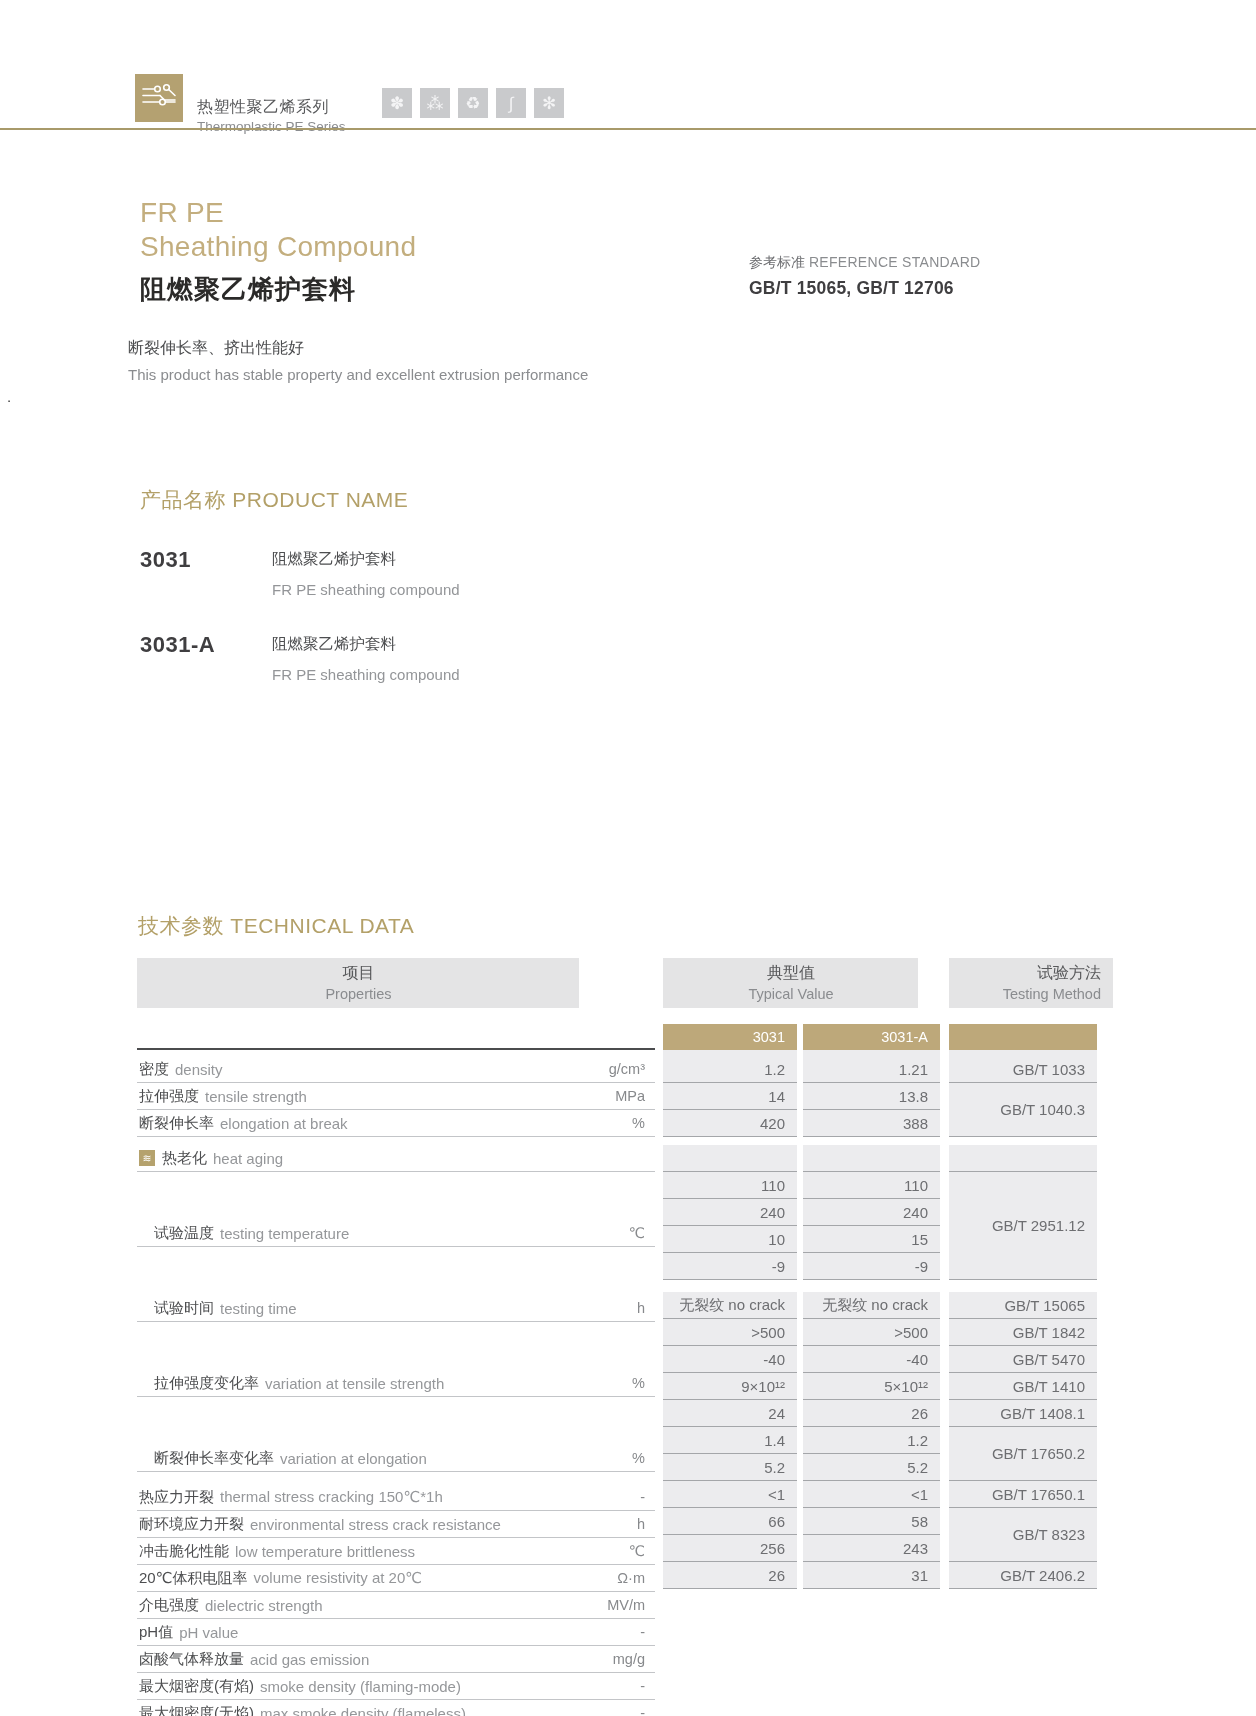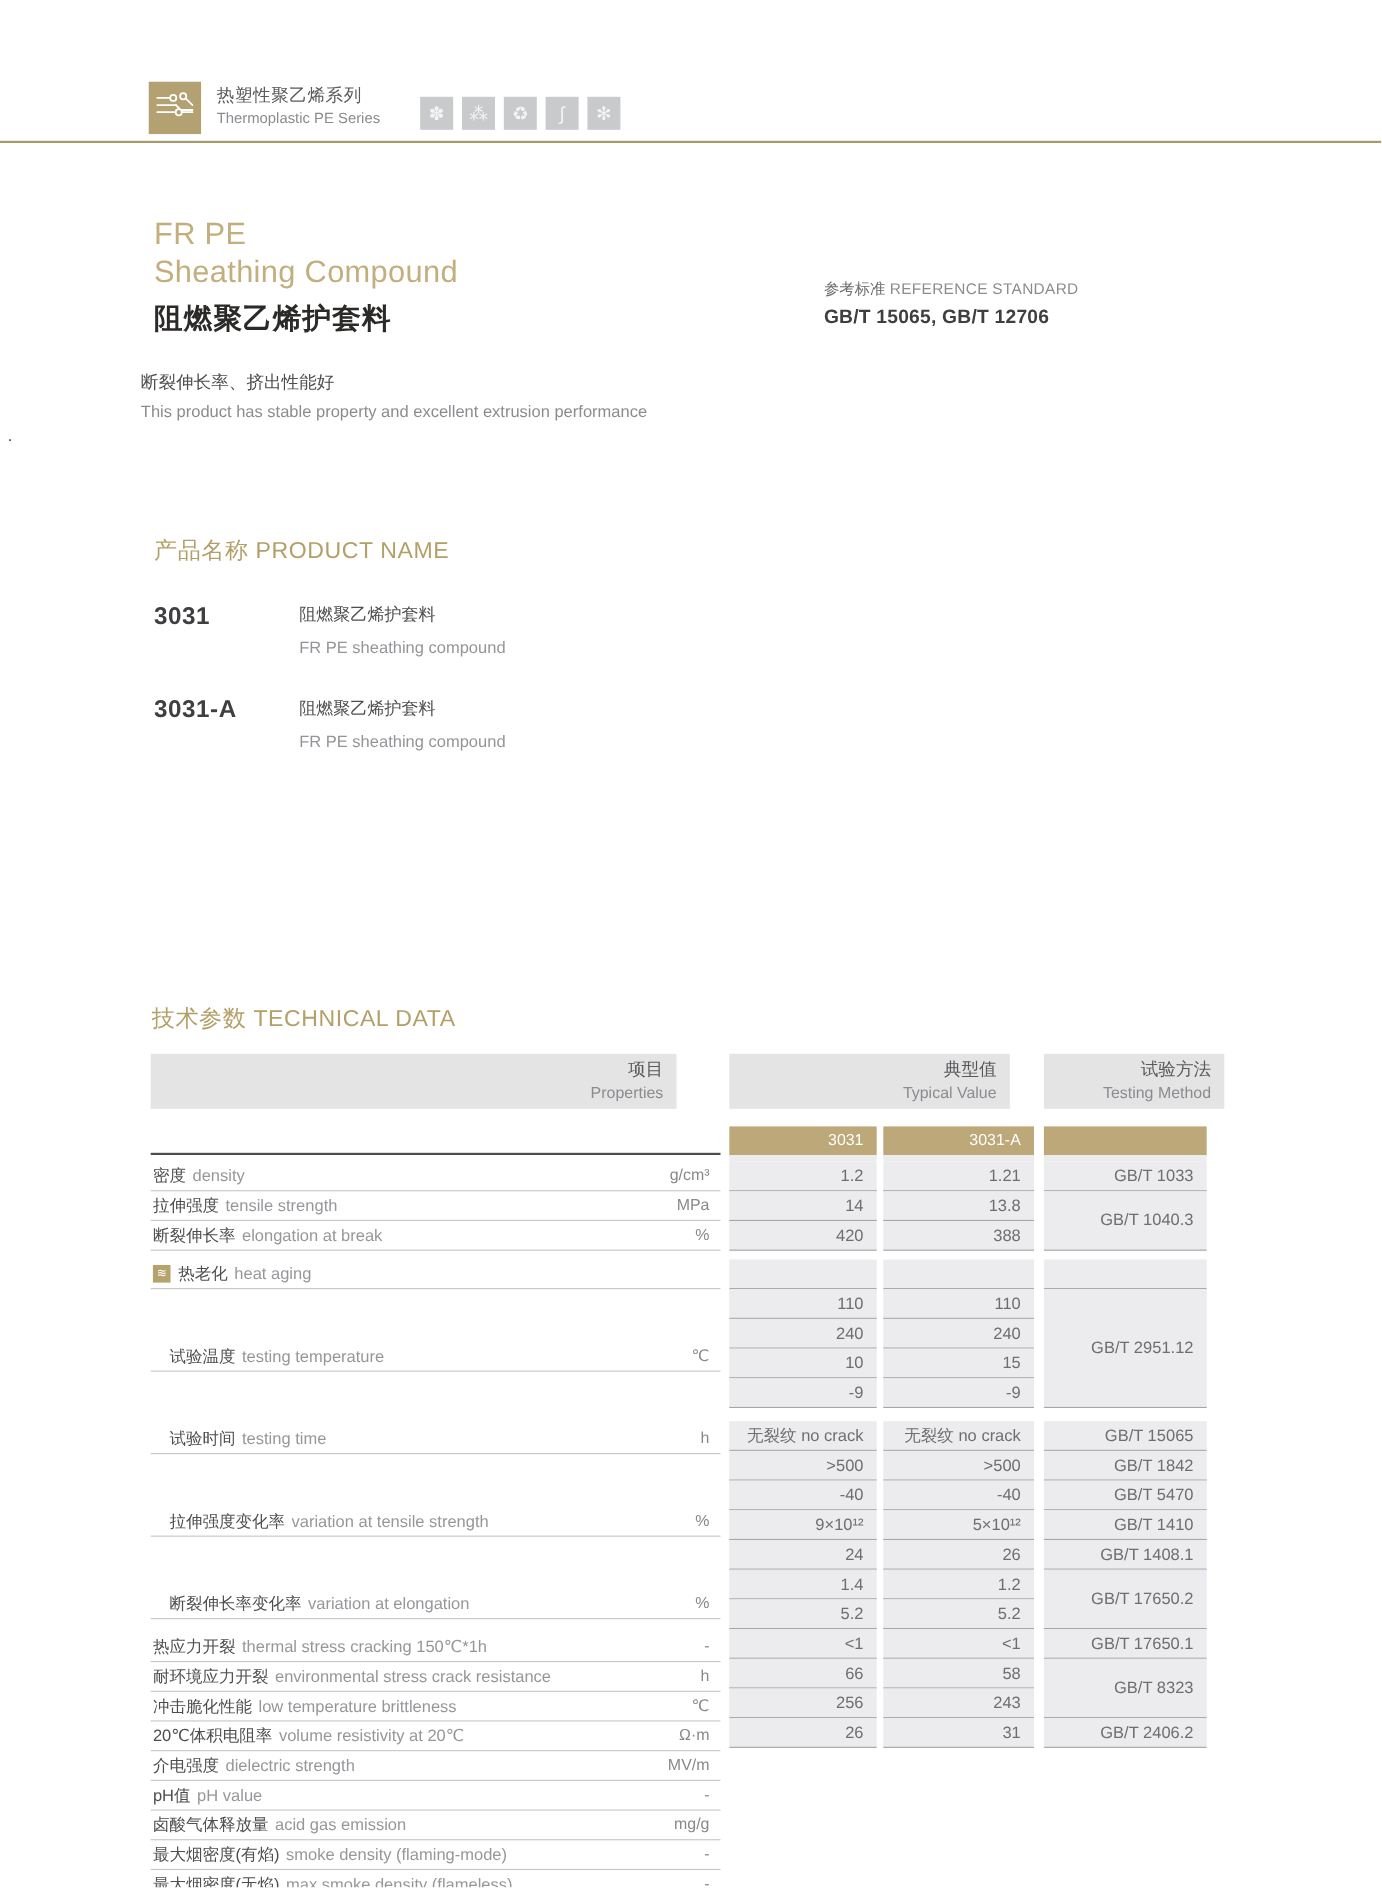--- a/index.html
+++ b/index.html
@@ -2,21 +2,21 @@
 <html><head>
 <meta charset="utf-8">
 <style>
   html,body{margin:0;padding:0;background:#fff;}
   .page{position:relative;width:1256px;height:1716px;background:#ffffff;overflow:hidden;
         font-family:"Liberation Sans","DejaVu Sans",sans-serif;-webkit-font-smoothing:antialiased;}
   .abs{position:absolute;}
 
   
   .logo-box{left:135px;top:74px;width:48px;height:48px;}
-  .series-text{left:197px;top:80px;line-height:1;}
+  .series-text{left:197px;top:99px;line-height:1;}
   .series-zh{font-size:16px;color:#58595b;letter-spacing:.5px;}
   .series-en{font-size:13.5px;color:#8a8c8f;margin-top:5px;}
   .cat-icons{left:382px;top:88px;display:flex;gap:8px;}
   .cat-icon{width:30px;height:30px;background:#c9cacc;color:#f4f4f5;display:flex;
             align-items:center;justify-content:center;font-size:17px;line-height:1;}
   .top-rule{left:0;top:128px;width:1256px;height:2px;background:#a89a6a;}
 
   
   .title-en{left:140px;top:196px;font-size:28px;line-height:34px;color:#c3ae7e;letter-spacing:.3px;}
   .title-zh{left:140px;top:272px;font-size:26px;font-weight:bold;color:#2b2a29;letter-spacing:1px;}
@@ -41,22 +41,22 @@
   .pd-zh{font-size:15.5px;color:#4d4e50;}
   .pd-en{font-size:15px;color:#939598;margin-top:11px;}
   .p1c{top:547px;} .p1d{top:549px;}
   .p2c{top:632px;} .p2d{top:634px;}
 
   
   .table-wrap{left:137px;top:958px;width:976px;height:640px;}
   .th{position:absolute;top:0;height:50px;background:#e4e4e5;box-sizing:border-box;padding:7px 12px 0 13px;line-height:1;}
   .th .h-zh{font-size:16px;color:#58595b;}
   .th .h-en{font-size:14.5px;color:#8a8c8f;margin-top:6px;}
-  .th-props{left:0;width:478px;text-align:right;}
-  .th-typ{left:526px;width:255px;text-align:right;}
+  .th-props{left:0;width:442px;text-align:center;}
+  .th-typ{left:526px;width:255px;text-align:center;}
   .th-met{left:812px;width:164px;text-align:right;}
 
   .tcol{position:absolute;top:66px;}
   .col-props{left:0;width:518px;}
   .col-v1{left:526px;width:134px;}
   .col-v2{left:666px;width:137px;}
   .col-met{left:812px;width:148px;}
 
   .band-gold{height:26px;box-sizing:border-box;background:#bda87a;color:#fff;font-size:14.5px;
              display:flex;align-items:center;justify-content:flex-end;padding-right:12px;}

